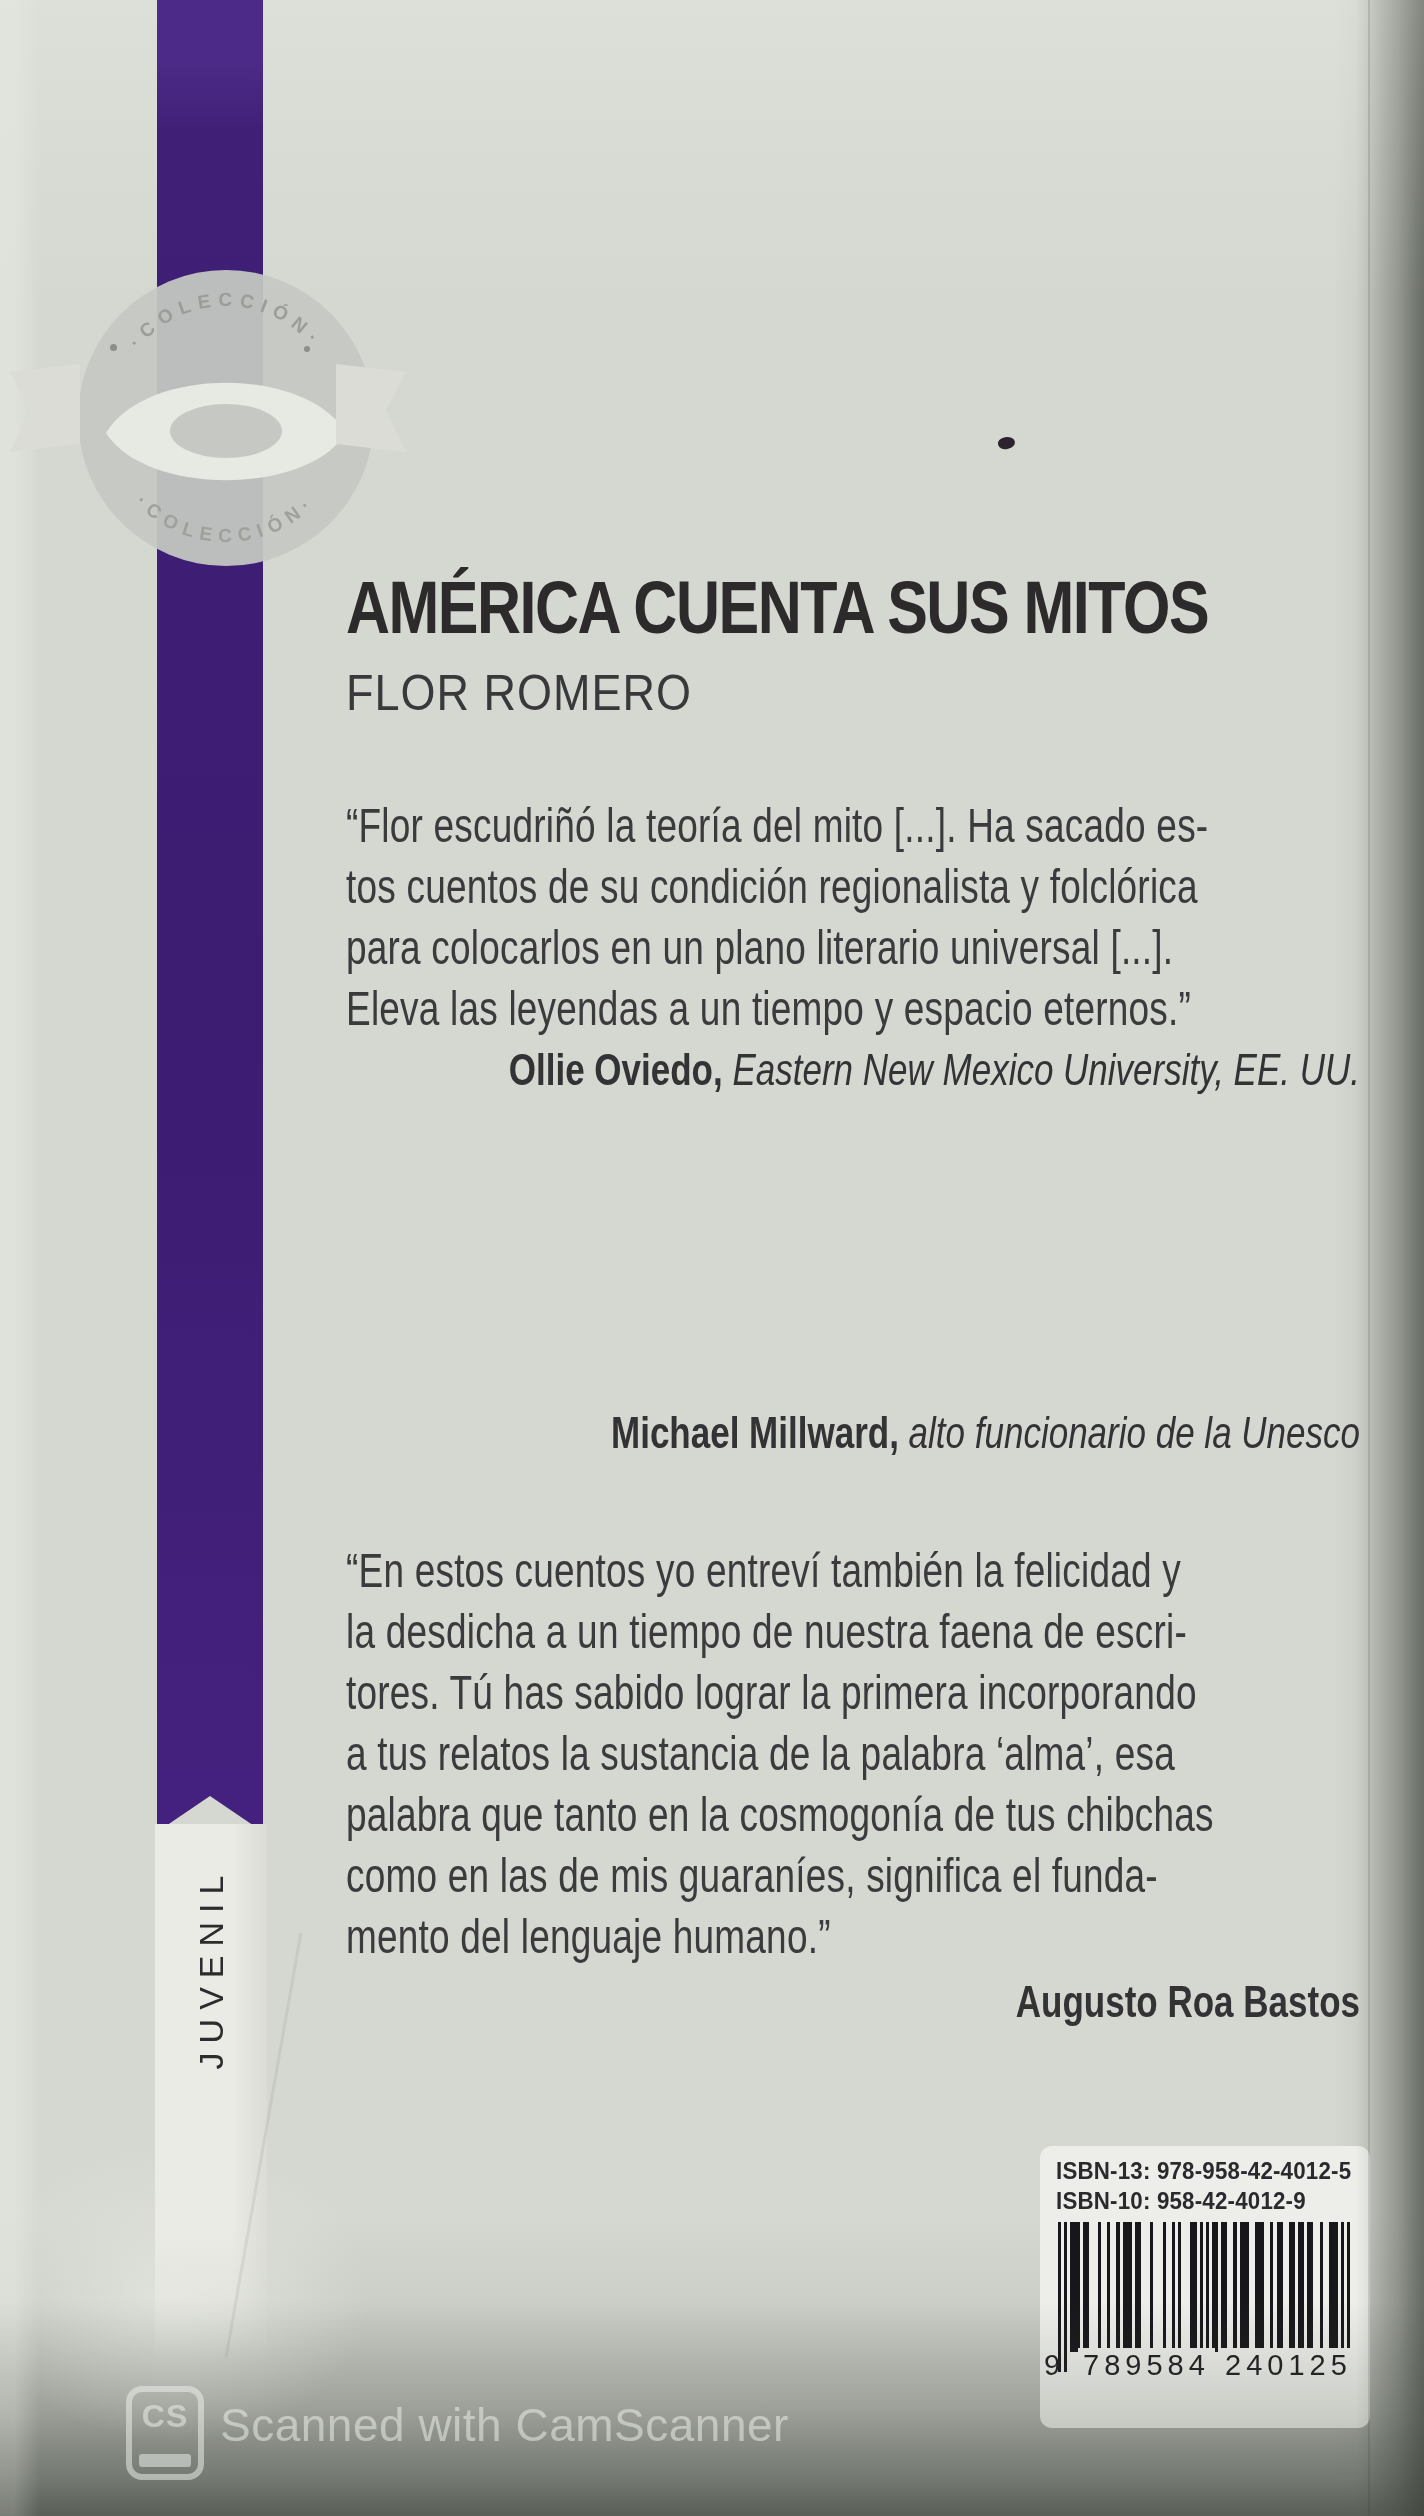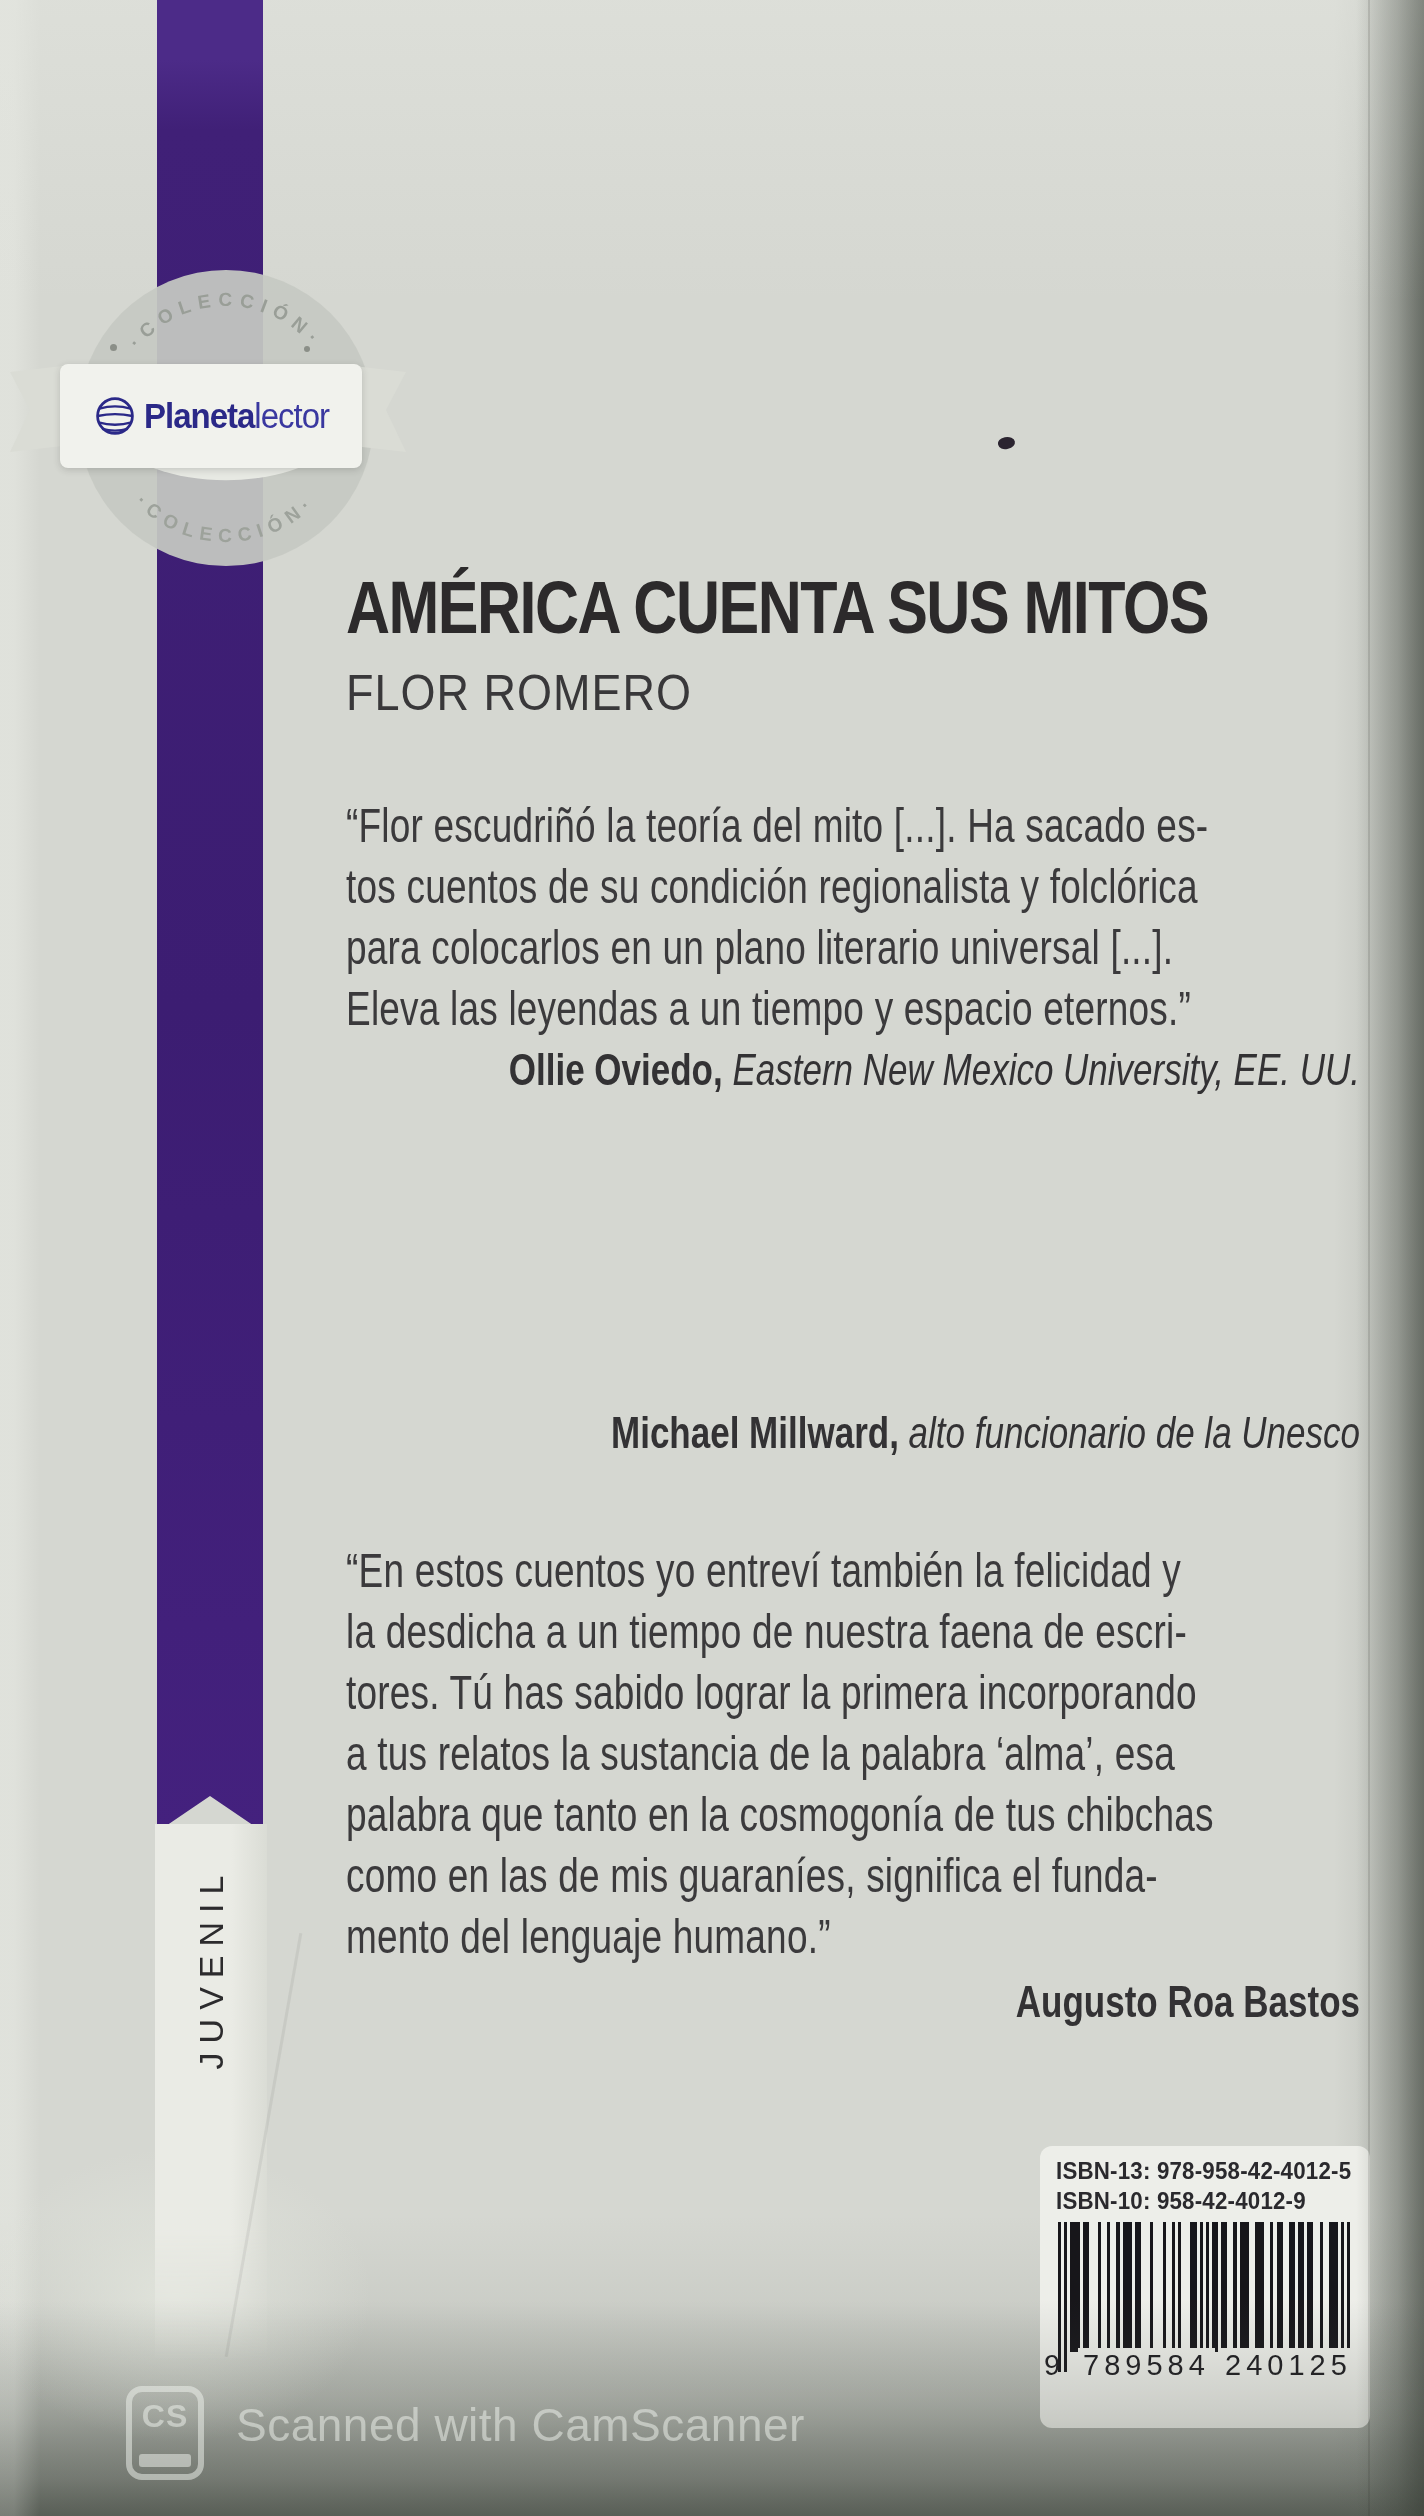--- a/index.html
+++ b/index.html
@@ -96,21 +96,21 @@
   .digits span{position:absolute;top:0;line-height:34px;}
   .dg-left{left:2px;}
   .dg-mid{left:36px;background:#edeee9;padding:0 5px;}
   .dg-right{left:178px;background:#edeee9;padding:0 5px;}
 
   
   .wm{z-index:9;color:rgba(238,241,235,0.52);}
   .wm-icon{left:126px;top:2386px;width:66px;height:82px;border:6px solid rgba(238,241,235,0.52);border-radius:16px;}
   .wm-cs{position:absolute;left:0;right:0;top:6px;text-align:center;font-size:32px;font-weight:700;letter-spacing:1px;}
   .wm-bar{position:absolute;left:7px;right:7px;bottom:7px;height:13px;border-radius:3px;background:rgba(238,241,235,0.52);}
-  .wm-text{left:236px;top:2398px;font-size:46px;letter-spacing:0.5px;white-space:nowrap;}
+  .wm-text{left:220px;top:2398px;font-size:46px;letter-spacing:0.5px;white-space:nowrap;}
 
   
   .edge-line{left:1368px;top:0;width:2px;height:2516px;background:rgba(40,44,38,0.14);z-index:8;}
   .right-shade{left:1356px;top:0;width:68px;height:2516px;background:linear-gradient(to right,rgba(0,0,0,0) 0,rgba(62,68,60,0.18) 40%,rgba(52,58,50,0.42) 100%);z-index:10;}
   .bottom-shade{left:0;top:2300px;width:1424px;height:216px;background:linear-gradient(to bottom,rgba(0,0,0,0) 0,rgba(74,80,72,0.22) 55%,rgba(62,68,60,0.5) 100%);z-index:8;pointer-events:none;}
 </style>
 </head>
 <body>
 
 <div id="canvas">
@@ -133,30 +133,20 @@
     <text font-family="Liberation Sans, sans-serif" font-size="19" font-weight="700" letter-spacing="7" fill="#9da29b">
       <textPath href="#arcBottom" startOffset="50%" text-anchor="middle">·COLECCIÓN·</textPath>
     </text>
   </svg>
 
   <svg class="abs banner-svg" viewBox="0 0 396 104">
     <polygon points="70,6 70,86 0,94 20,52 0,14" fill="#dadcd5"></polygon>
     <polygon points="326,6 326,86 396,94 376,52 396,14" fill="#dadcd5"></polygon>
   </svg>
 
-  <div class="abs sticker">
-    <svg width="44" height="44" viewBox="0 0 48 48">
-      <circle cx="24" cy="24" r="19" fill="none" stroke="#2b2988" stroke-width="3"></circle>
-      <path d="M7,16 Q24,11 41,16" fill="none" stroke="#2b2988" stroke-width="2.6"></path>
-      <path d="M5,24 Q24,20 43,24" fill="none" stroke="#2b2988" stroke-width="2.6"></path>
-      <path d="M6,31 Q24,36 42,31" fill="none" stroke="#2b2988" stroke-width="2.6"></path>
-      <path d="M10,38 Q24,42 38,38" fill="none" stroke="#2b2988" stroke-width="2.4"></path>
-    </svg>
-    <div class="brand"><span class="b">Planeta</span><span class="l">lector</span></div>
-  </div>
   <div class="abs speck" style="left:110px;top:344px;width:7px;height:7px;"></div>
   <div class="abs speck" style="left:304px;top:346px;width:6px;height:6px;"></div>
 
   <div class="abs ink-dot"></div>
 
   <div class="abs title">AMÉRICA CUENTA SUS MITOS</div>
   <div class="abs author">FLOR ROMERO</div>
 
   <div class="abs quote" style="top:795px;">
       <div class="qline">“Flor escudriñó la teoría del mito [...]. Ha sacado es-</div>

